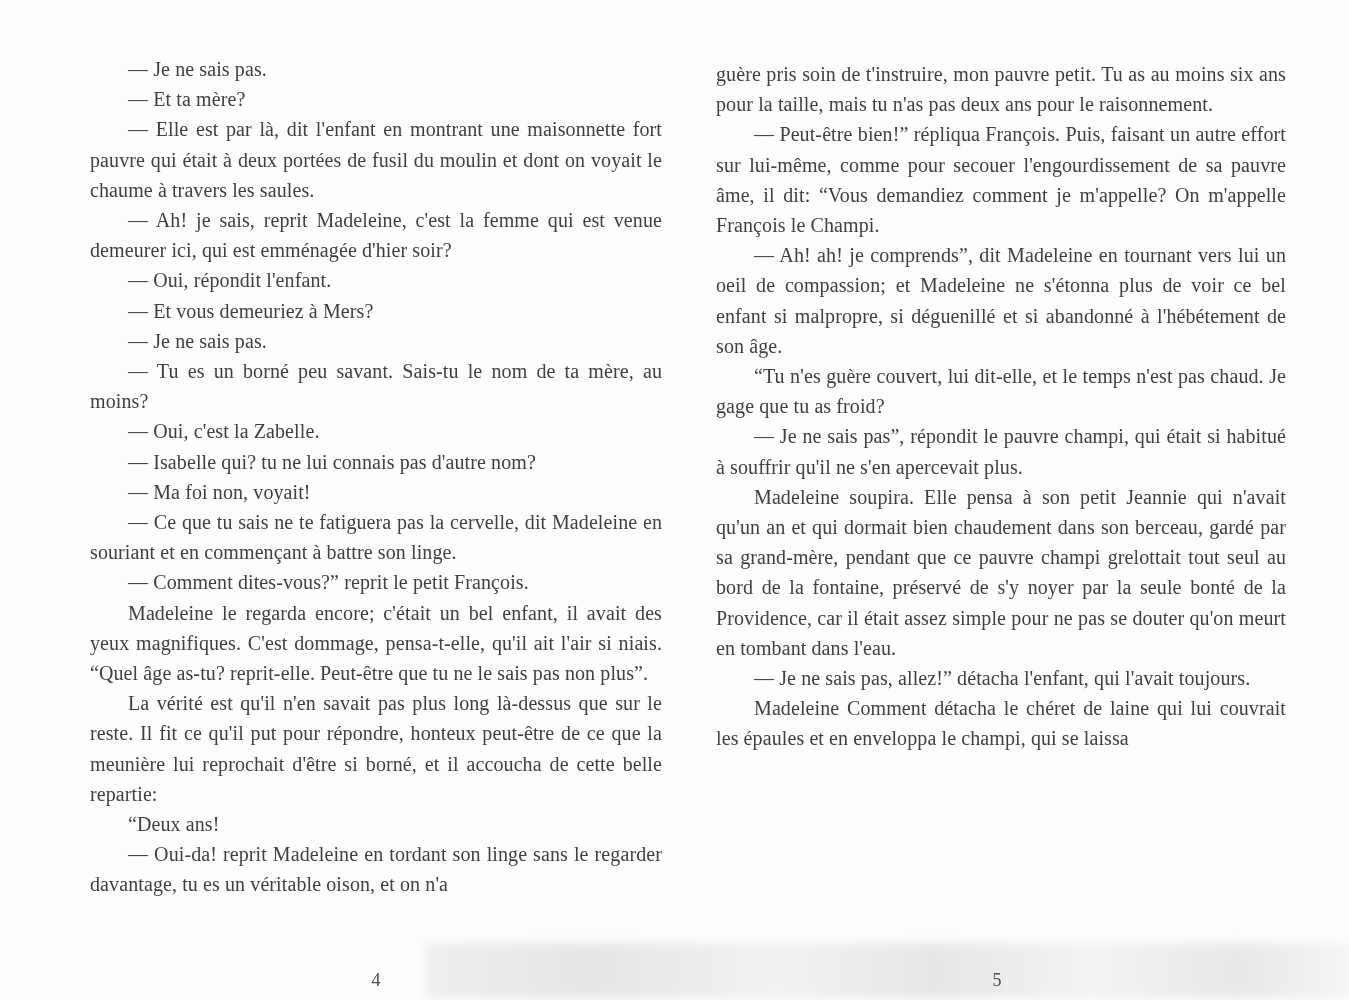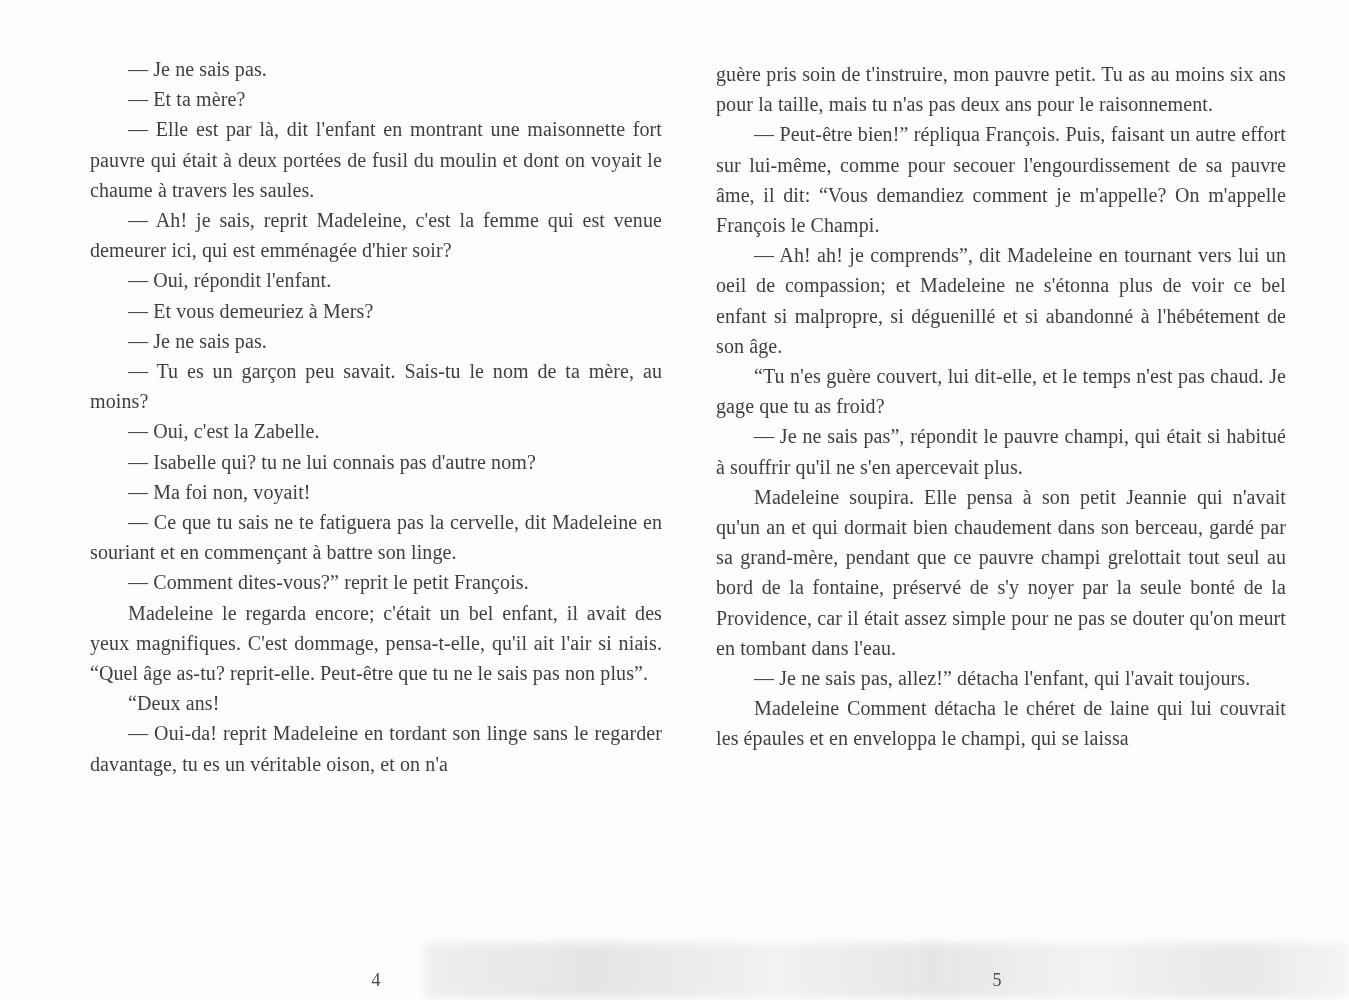--- a/index.html
+++ b/index.html
@@ -79,27 +79,28 @@
 <div class="spread">
 
   <div class="page-text left">
       <p class="indent">— Je ne sais pas.</p>
       <p class="indent">— Et ta mère?</p>
       <p class="indent">— Elle est par là, dit l'enfant en montrant une maisonnette fort pauvre qui était à deux portées de fusil du moulin et dont on voyait le chaume à travers les saules.</p>
       <p class="indent">— Ah! je sais, reprit Madeleine, c'est la femme qui est venue demeurer ici, qui est emménagée d'hier soir?</p>
       <p class="indent">— Oui, répondit l'enfant.</p>
       <p class="indent">— Et vous demeuriez à Mers?</p>
       <p class="indent">— Je ne sais pas.</p>
-      <p class="indent">— Tu es un garçon peu savait. Sais-tu le nom de ta mère, au moins?</p>
+      <p class="indent">— Tu es un borné peu savant. Sais-tu le nom de ta mère, au moins?</p>
       <p class="indent">— Oui, c'est la Zabelle.</p>
       <p class="indent">— Isabelle qui? tu ne lui connais pas d'autre nom?</p>
       <p class="indent">— Ma foi non, voyait!</p>
       <p class="indent">— Ce que tu sais ne te fatiguera pas la cervelle, dit Madeleine en souriant et en commençant à battre son linge.</p>
       <p class="indent">— Comment dites-vous?” reprit le petit François.</p>
       <p class="indent">Madeleine le regarda encore; c'était un bel enfant, il avait des yeux magnifiques. C'est dommage, pensa-t-elle, qu'il ait l'air si niais. “Quel âge as-tu? reprit-elle. Peut-être que tu ne le sais pas non plus”.</p>
+      <p class="indent">La vérité est qu'il n'en savait pas plus long là-dessus que sur le reste. Il fit ce qu'il put pour répondre, honteux peut-être de ce que la meunière lui reprochait d'être si borné, et il accoucha de cette belle repartie:</p>
       <p class="indent">“Deux ans!</p>
       <p class="indent">— Oui-da! reprit Madeleine en tordant son linge sans le regarder davantage, tu es un véritable oison, et on n'a</p>
     </div>
 
   <div class="page-text right">
       <p class="">guère pris soin de t'instruire, mon pauvre petit. Tu as au moins six ans pour la taille, mais tu n'as pas deux ans pour le raisonnement.</p>
       <p class="indent">— Peut-être bien!” répliqua François. Puis, faisant un autre effort sur lui-même, comme pour secouer l'engourdissement de sa pauvre âme, il dit: “Vous demandiez comment je m'appelle? On m'appelle François le Champi.</p>
       <p class="indent">— Ah! ah! je comprends”, dit Madeleine en tournant vers lui un oeil de compassion; et Madeleine ne s'étonna plus de voir ce bel enfant si malpropre, si déguenillé et si abandonné à l'hébétement de son âge.</p>
       <p class="indent">“Tu n'es guère couvert, lui dit-elle, et le temps n'est pas chaud. Je gage que tu as froid?</p>
       <p class="indent">— Je ne sais pas”, répondit le pauvre champi, qui était si habitué à souffrir qu'il ne s'en apercevait plus.</p>

